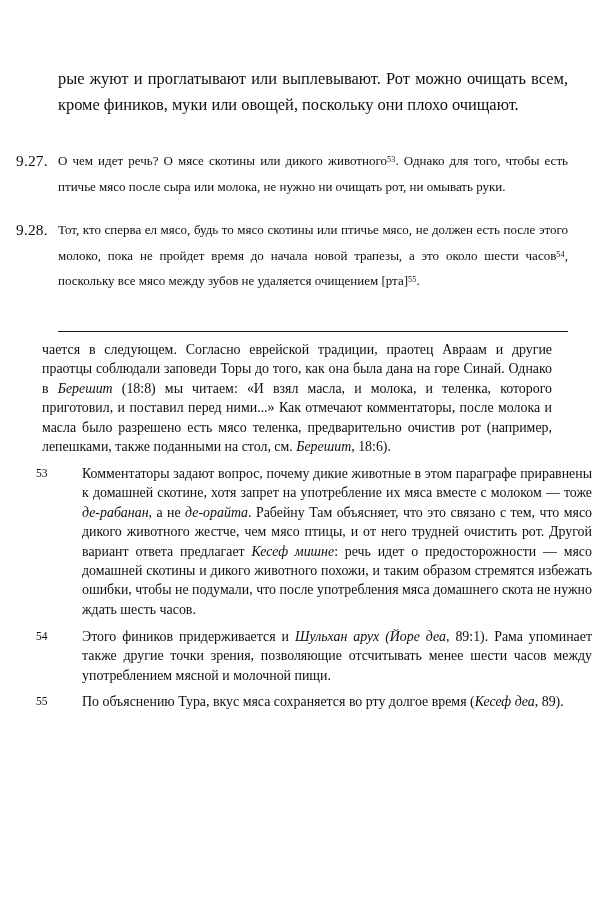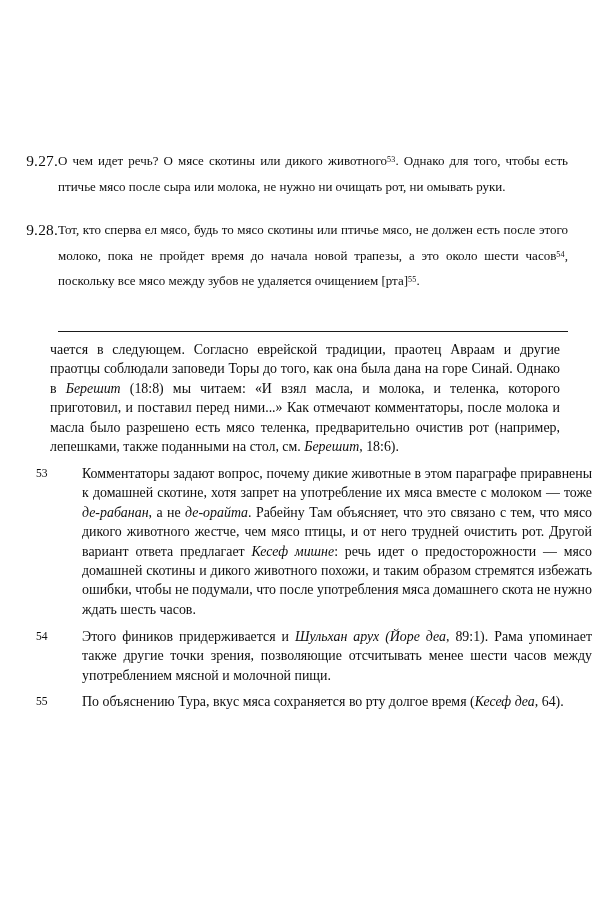--- a/index.html
+++ b/index.html
@@ -75,21 +75,21 @@
   .sec-927 { top: 148px; }
   .sec-928 { top: 217px; }
 
   .section .num {
     position: absolute;
     left: 0;
     top: 0;
     width: 42px;
     font-size: 15.4px;
     line-height: 25.6px;
-    text-align: right;
+    text-align: left;
     letter-spacing: 0.2px;
   }
   .section .txt {
     margin-left: 42px;
     width: 510px;
     font-size: 13px;
     line-height: 25.6px;
     text-align: justify;
     text-justify: inter-word;
   }
@@ -131,32 +131,33 @@
     text-align: left;
   }
   .fn .fn-txt {
     margin-left: 66px;
     width: 510px;
     font-size: 13.9px;
     line-height: 19.4px;
     text-align: justify;
     text-justify: inter-word;
   }
-  .fn.cont .fn-txt { margin-left: 34px; }
+  .fn.cont .fn-txt { margin-left: 26px; }
 
   i, .it {
     font-style: italic;
   }
 </style>
 </head>
 <body>
 
 <div class="page">
 
 
+  <div class="body-block cont-para">рые жуют и проглатывают или выплевывают. Рот можно очищать всем, кроме фиников, муки или овощей, поскольку они плохо очищают.</div>
 
   <div class="section sec-927">
     <div class="num">9.27.</div>
     <div class="txt"><span>О чем идет речь? О мясе скотины или дикого животного</span><sup>53</sup><span>. Однако для того, чтобы есть птичье мясо после сыра или молока, не нужно ни очищать рот, ни омывать руки.</span></div>
   </div>
 
   <div class="section sec-928">
     <div class="num">9.28.</div>
     <div class="txt"><span>Тот, кто сперва ел мясо, будь то мясо скотины или птичье мясо, не должен есть после этого молоко, пока не пройдет время  до начала новой трапезы, а это около шести часов</span><sup>54</sup><span>, поскольку все мясо между зубов не удаляется очищением [рта]</span><sup>55</sup><span>.</span></div>
   </div>
@@ -175,18 +176,18 @@
       <div class="fn-txt"><span>Комментаторы задают вопрос, почему дикие животные в этом параграфе приравнены к домашней скотине, хотя запрет на употребление их мяса вместе с молоком — тоже </span><i>де-рабанан</i><span>, а не </span><i>де-орайта</i><span>. Рабейну Там объясняет, что это связано с тем, что мясо дикого животного жестче, чем мясо птицы, и от него трудней очистить рот. Другой вариант ответа предлагает </span><i>Кесеф мишне</i><span>: речь идет о предосторожности — мясо домашней скотины и дикого животного похожи, и таким образом стремятся избежать ошибки, чтобы не подумали, что после употребления мяса домашнего скота не нужно ждать шесть часов.</span></div>
     </div>
 
     <div class="fn">
       <div class="fn-num">54</div>
       <div class="fn-txt"><span>Этого фиников придерживается и </span><i>Шульхан арух (Йоре деа</i><span>, 89:1). Рама упоминает также другие точки зрения, позволяющие отсчитывать менее шести часов между употреблением мясной и молочной пищи.</span></div>
     </div>
 
     <div class="fn">
       <div class="fn-num">55</div>
-      <div class="fn-txt"><span>По объяснению Тура, вкус мяса сохраняется во рту долгое время (</span><i>Кесеф деа</i><span>, 64).</span></div>
+      <div class="fn-txt"><span>По объяснению Тура, вкус мяса сохраняется во рту долгое время (</span><i>Кесеф деа</i><span>, 89).</span></div>
     </div>
 
   </div>
 
 </div>
 
 </body></html>

